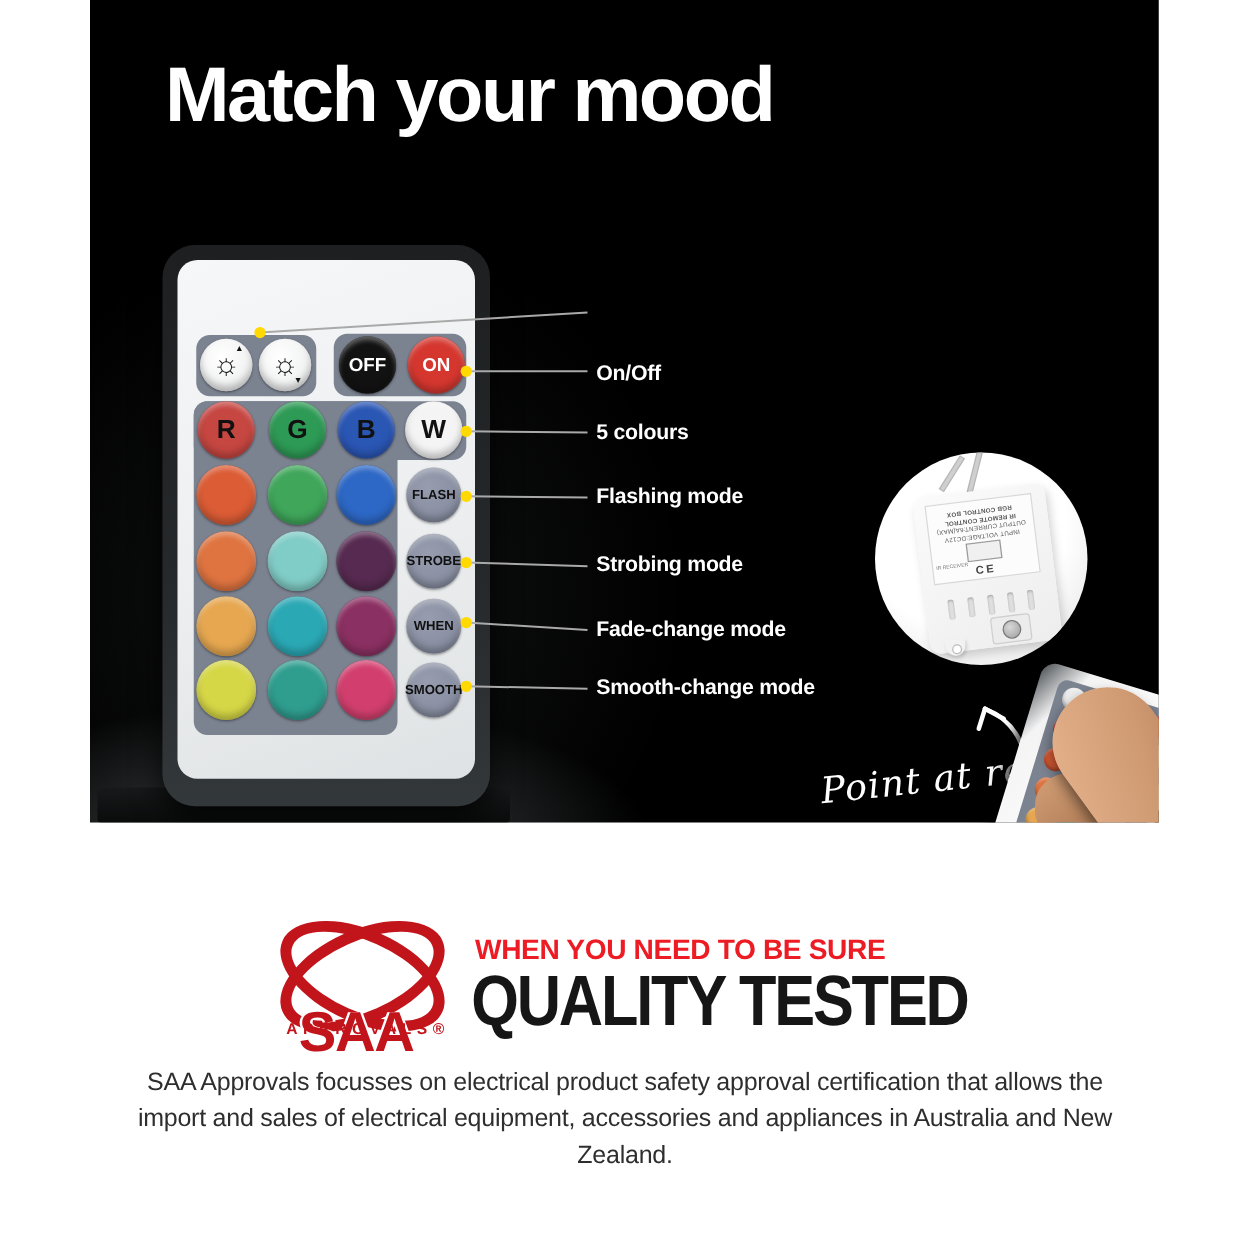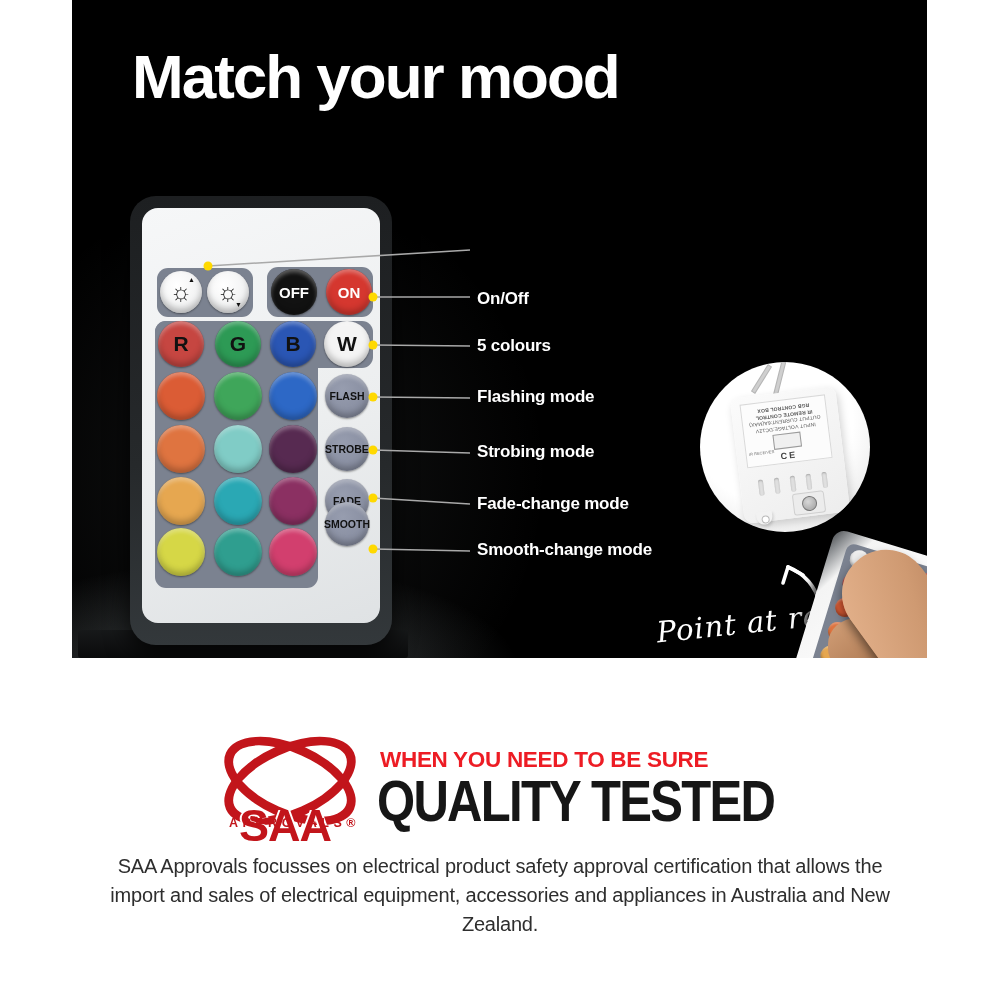--- a/index.html
+++ b/index.html
@@ -160,22 +160,22 @@
         <div class="rbtn" style="left: 142px; top: 425px; width: 48px; height: 48px; background: radial-gradient(circle at 40% 32%, rgb(128, 204, 198), rgb(128, 204, 198)) rgb(128, 204, 198);"></div>
         <div class="rbtn" style="left: 197px; top: 425px; width: 48px; height: 48px; background: radial-gradient(circle at 40% 32%, rgb(87, 42, 81), rgb(87, 42, 81)) rgb(87, 42, 81);"></div>
         <div class="rbtn" style="left: 85px; top: 477px; width: 48px; height: 48px; background: radial-gradient(circle at 40% 32%, rgb(230, 167, 80), rgb(230, 167, 80)) rgb(230, 167, 80);"></div>
         <div class="rbtn" style="left: 142px; top: 477px; width: 48px; height: 48px; background: radial-gradient(circle at 40% 32%, rgb(42, 168, 180), rgb(42, 168, 180)) rgb(42, 168, 180);"></div>
         <div class="rbtn" style="left: 197px; top: 477px; width: 48px; height: 48px; background: radial-gradient(circle at 40% 32%, rgb(139, 48, 98), rgb(139, 48, 98)) rgb(139, 48, 98);"></div>
         <div class="rbtn" style="left: 85px; top: 528px; width: 48px; height: 48px; background: radial-gradient(circle at 40% 32%, rgb(214, 215, 70), rgb(214, 215, 70)) rgb(214, 215, 70);"></div>
         <div class="rbtn" style="left: 142px; top: 528px; width: 48px; height: 48px; background: radial-gradient(circle at 40% 32%, rgb(47, 158, 143), rgb(47, 158, 143)) rgb(47, 158, 143);"></div>
         <div class="rbtn" style="left: 197px; top: 528px; width: 48px; height: 48px; background: radial-gradient(circle at 40% 32%, rgb(210, 63, 110), rgb(210, 63, 110)) rgb(210, 63, 110);"></div>
         <div class="rbtn modebtn" style="left: 253px; top: 374px; width: 44px; height: 44px;">FLASH</div>
         <div class="rbtn modebtn" style="left: 253px; top: 427px; width: 44px; height: 44px;">STROBE</div>
-        <div class="rbtn modebtn" style="left: 253px; top: 479px; width: 44px; height: 44px;">FADE</div>
-        <div class="rbtn modebtn" style="left: 253px; top: 502px; width: 44px; height: 44px;">SMOOTH</div>
+        <div class="rbtn modebtn" style="left: 253px; top: 479px; width: 44px; height: 44px;">WHEN</div>
+        <div class="rbtn modebtn" style="left: 253px; top: 530px; width: 44px; height: 44px;">SMOOTH</div>
       </div>
   </div>
 
   <svg class="overlay-svg" width="855" height="658">
     <g stroke="#a9a9a9" stroke-width="1.6">
       <line x1="136" y1="266" x2="398" y2="250"></line>
       <line x1="301" y1="297" x2="398" y2="297"></line>
       <line x1="301" y1="345" x2="398" y2="346"></line>
       <line x1="301" y1="397" x2="398" y2="398"></line>
       <line x1="301" y1="450" x2="398" y2="453"></line>

